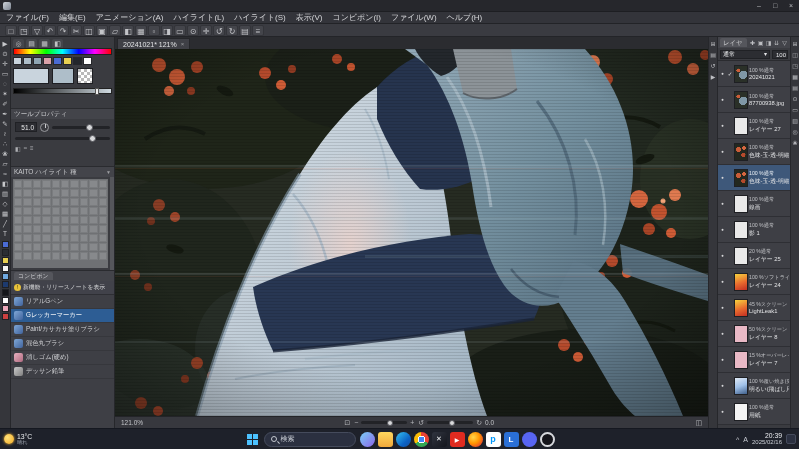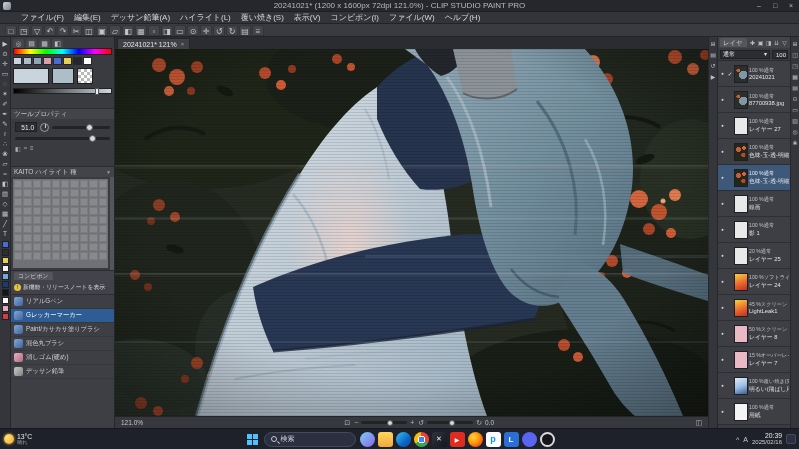--- a/index.html
+++ b/index.html
@@ -8,21 +8,21 @@
   .screen { width:799px; height:449px; display:flex; flex-direction:column; background:#2b2c31; }
 
   
   .titlebar { height:12px; background:#26272c; display:flex; align-items:center; border-bottom:1px solid #1d1e22; position:relative; flex:none; }
   .app-logo { width:8px; height:8px; margin-left:3px; background:linear-gradient(135deg,#cfd4da,#7b8390); border-radius:2px; }
   .title-text { position:absolute; left:0; right:0; text-align:center; font-size:8px; color:#b9babd; white-space:nowrap; }
   .win-controls { margin-left:auto; display:flex; height:100%; z-index:2; }
   .win-btn { width:16px; height:100%; display:flex; align-items:center; justify-content:center; font-size:7px; color:#b9babd; }
 
   
-  .menubar { height:12px; background:#33343a; display:flex; align-items:center; padding-left:16px; border-bottom:1px solid #222327; flex:none; }
+  .menubar { height:12px; background:#33343a; display:flex; align-items:center; padding-left:1px; border-bottom:1px solid #222327; flex:none; }
   .menu-item { font-size:8px; padding:0 5px; color:#d4d5d8; white-space:nowrap; }
 
   
   .cmdbar { height:13px; background:#3a3b41; display:flex; align-items:center; padding-left:5px; gap:1px; border-bottom:1px solid #232428; flex:none; }
   .cmd-icon { width:12px; height:11px; font-size:8px; line-height:11px; text-align:center; color:#c3c4c8; background:#44454b; border:1px solid #333439; border-radius:2px; }
 
   
   .main { flex:1; display:flex; min-height:0; }
 
   
@@ -154,34 +154,33 @@
   .clock-date { font-size:6px; color:#c9cdd4; }
   .notif { width:10px; height:10px; border-radius:2px; background:#2b3040; border:1px solid #454b5c; }
 </style>
 </head>
 <body>
 
 <div class="screen">
 
   <div class="titlebar">
     <div class="app-logo"></div>
-    <div class="title-text">20241021* (1200 x 1600px 72dpi 121.0%) - CLIP STUDIO PAINT PRO</div>
     <div class="win-controls">
       <div class="win-btn">–</div>
       <div class="win-btn">□</div>
       <div class="win-btn">×</div>
     </div>
   </div>
 
   <div class="menubar">
       <div class="menu-item">ファイル(F)</div>
       <div class="menu-item">編集(E)</div>
-      <div class="menu-item">デッサン鉛筆(A)</div>
+      <div class="menu-item">アニメーション(A)</div>
       <div class="menu-item">ハイライト(L)</div>
-      <div class="menu-item">覆い焼き(S)</div>
+      <div class="menu-item">ハイライト(S)</div>
       <div class="menu-item">表示(V)</div>
       <div class="menu-item">コンビポン(I)</div>
       <div class="menu-item">ファイル(W)</div>
       <div class="menu-item">ヘルプ(H)</div>
     </div>
 
   <div class="cmdbar">
       <div class="cmd-icon">□</div>
       <div class="cmd-icon">◳</div>
       <div class="cmd-icon">▽</div>

